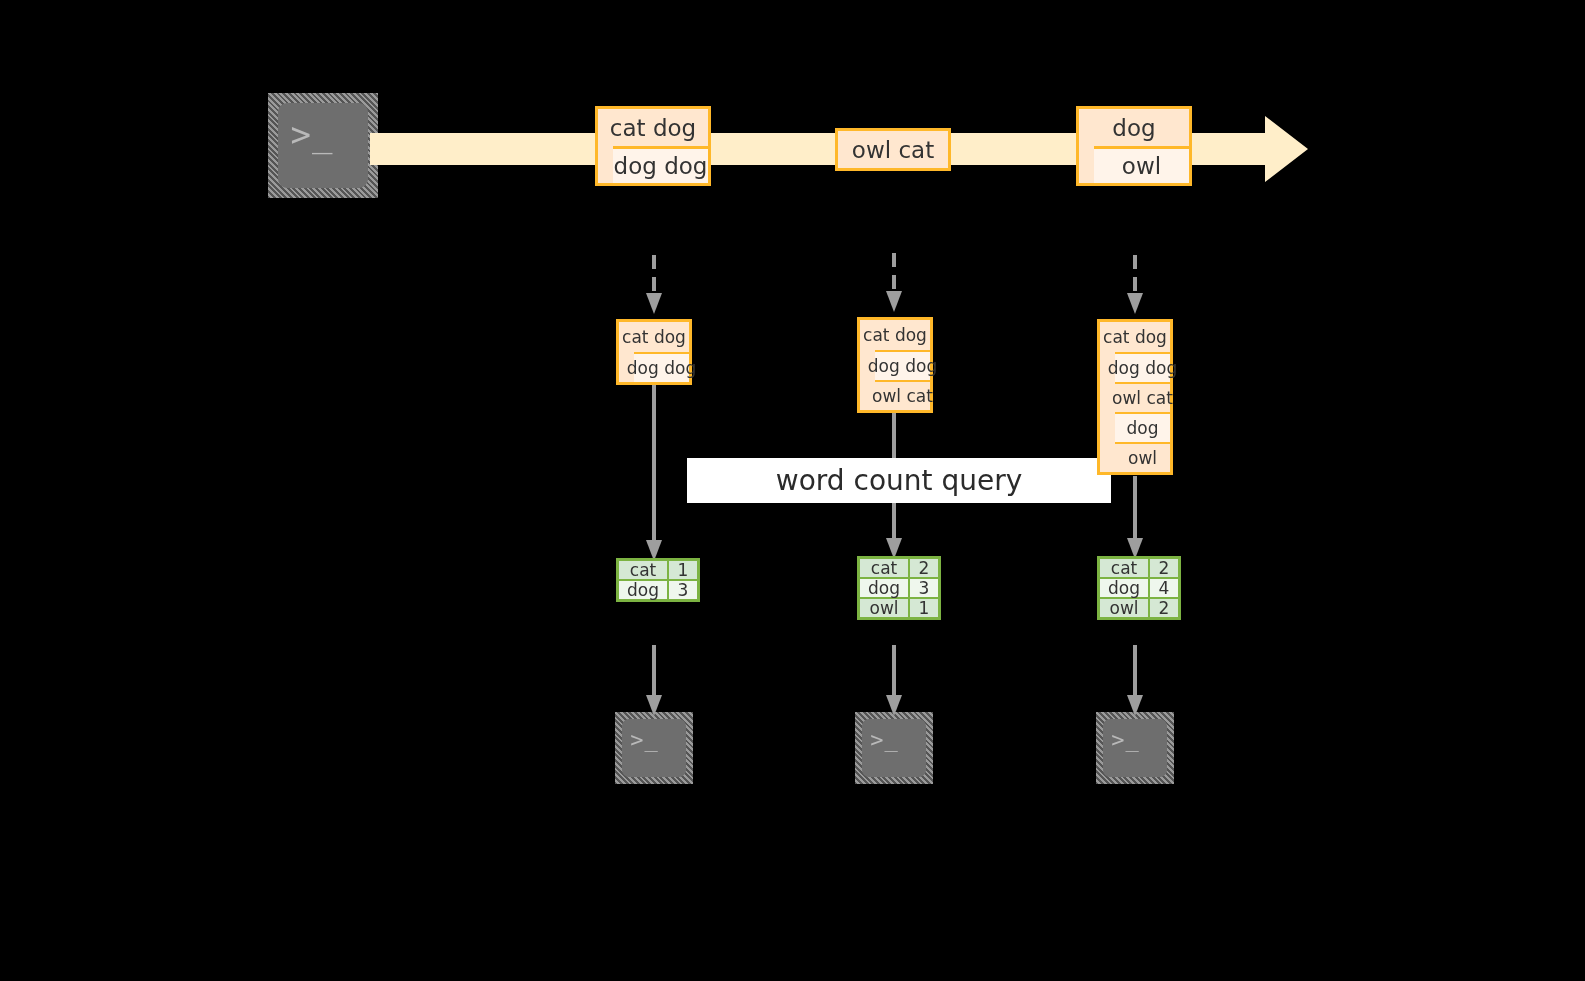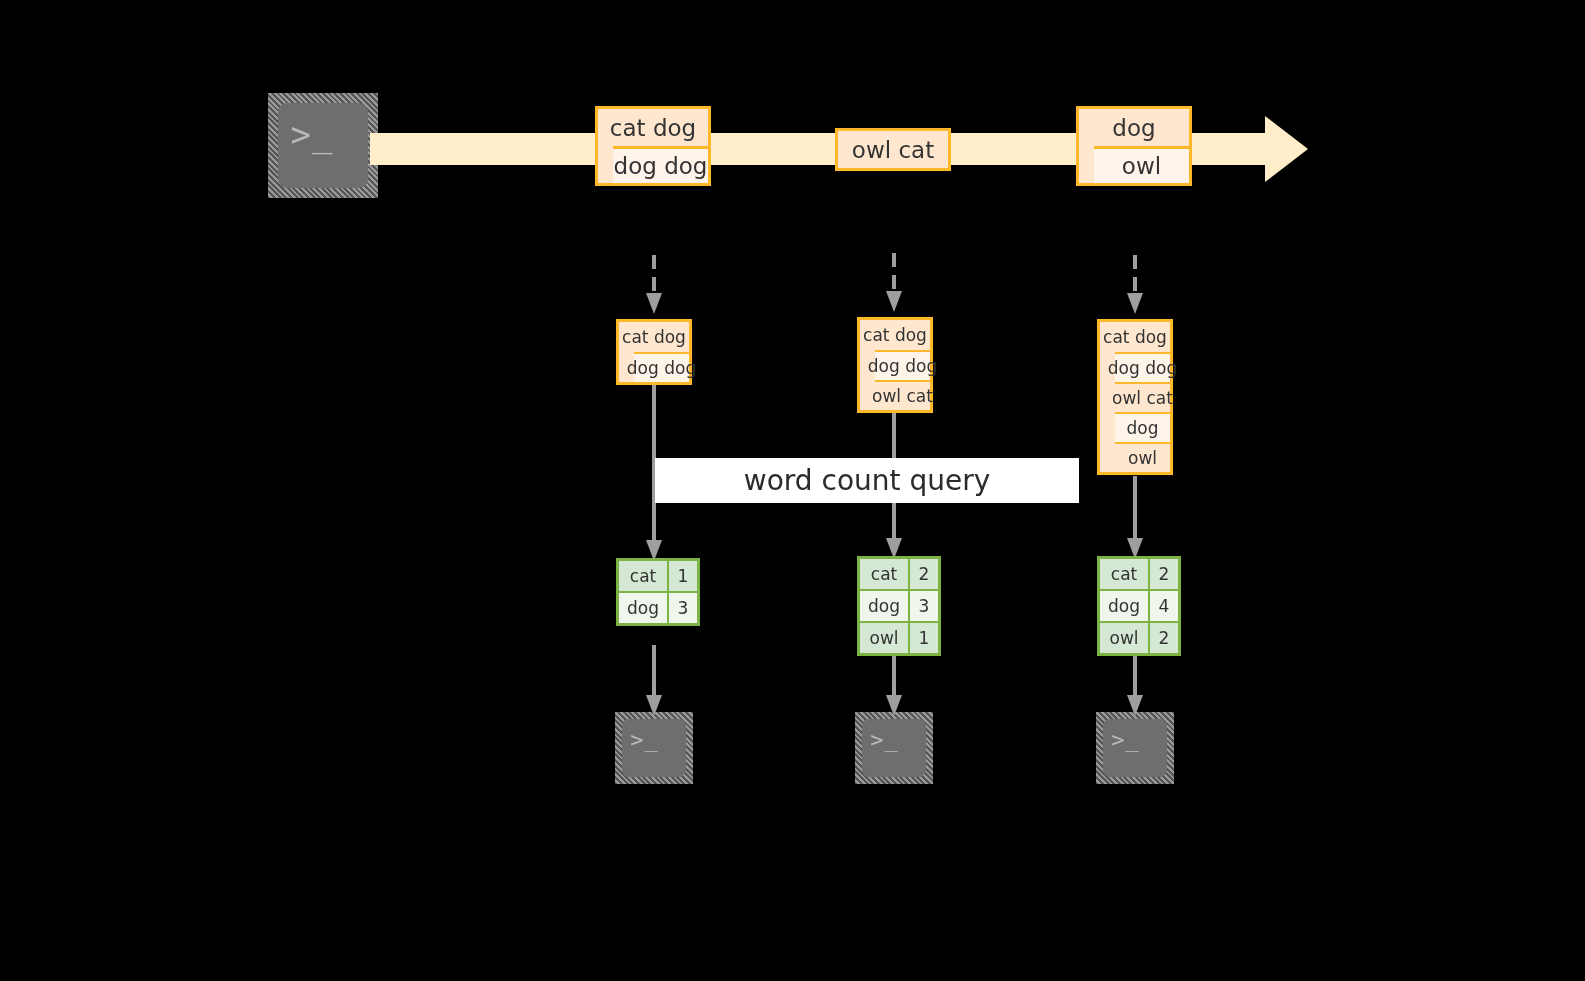--- a/index.html
+++ b/index.html
@@ -94,21 +94,21 @@
   
   .gbox {
     position: absolute;
     box-sizing: border-box;
     border: 3px solid #7cb342;
     background: #d5e8d4;
     z-index: 6;
   }
   .gbox .grow {
     display: flex;
-    height: 30px;
+    height: 18px;
   }
   .gbox .grow + .grow { border-top: 2px solid #7cb342; }
   .gbox .gc {
     box-sizing: border-box;
     display: flex;
     align-items: center;
     justify-content: center;
     font-size: 17px;
     background: #d5e8d4;
   }
@@ -119,21 +119,21 @@
   
   .conn {
     position: absolute;
     z-index: 2;
   }
   .conn svg { display: block; }
 
   
   .querylabel {
     position: absolute;
-    left: 655px;
+    left: 687px;
     top: 458px;
     width: 424px;
     height: 45px;
     background: #ffffff;
     display: flex;
     align-items: center;
     justify-content: center;
     font-size: 28px;
     color: #2b2b2b;
     z-index: 5;

